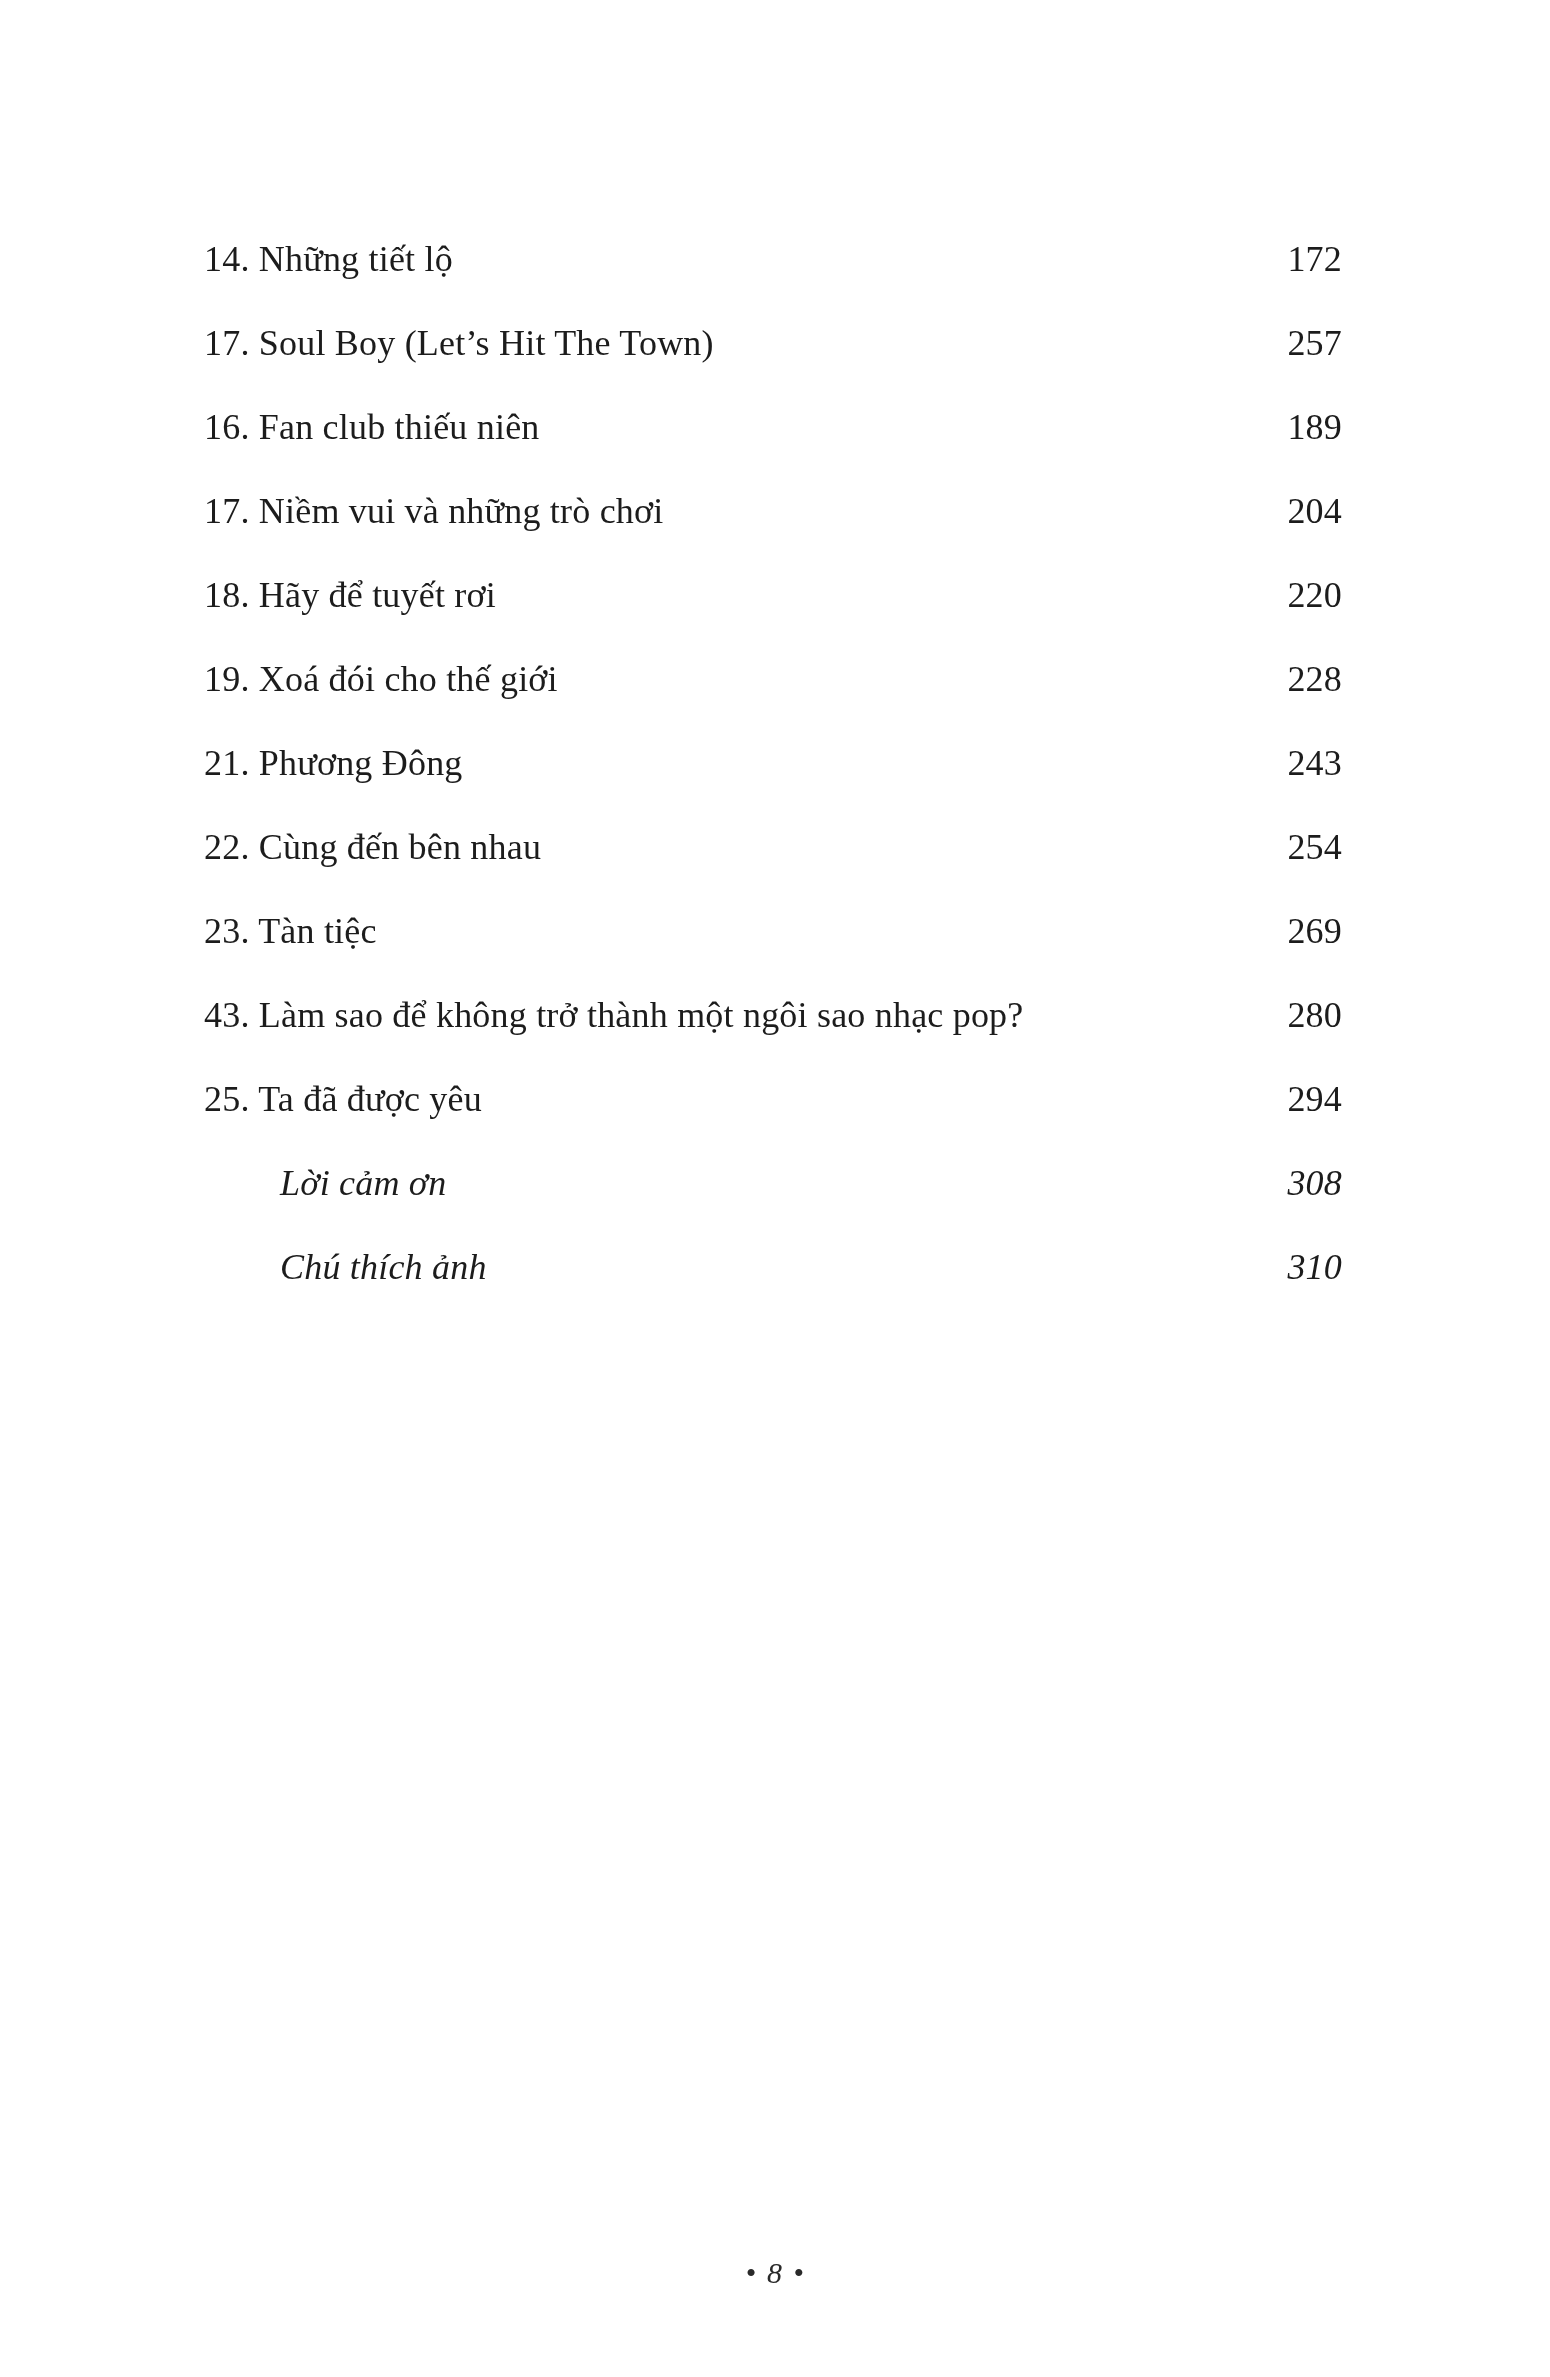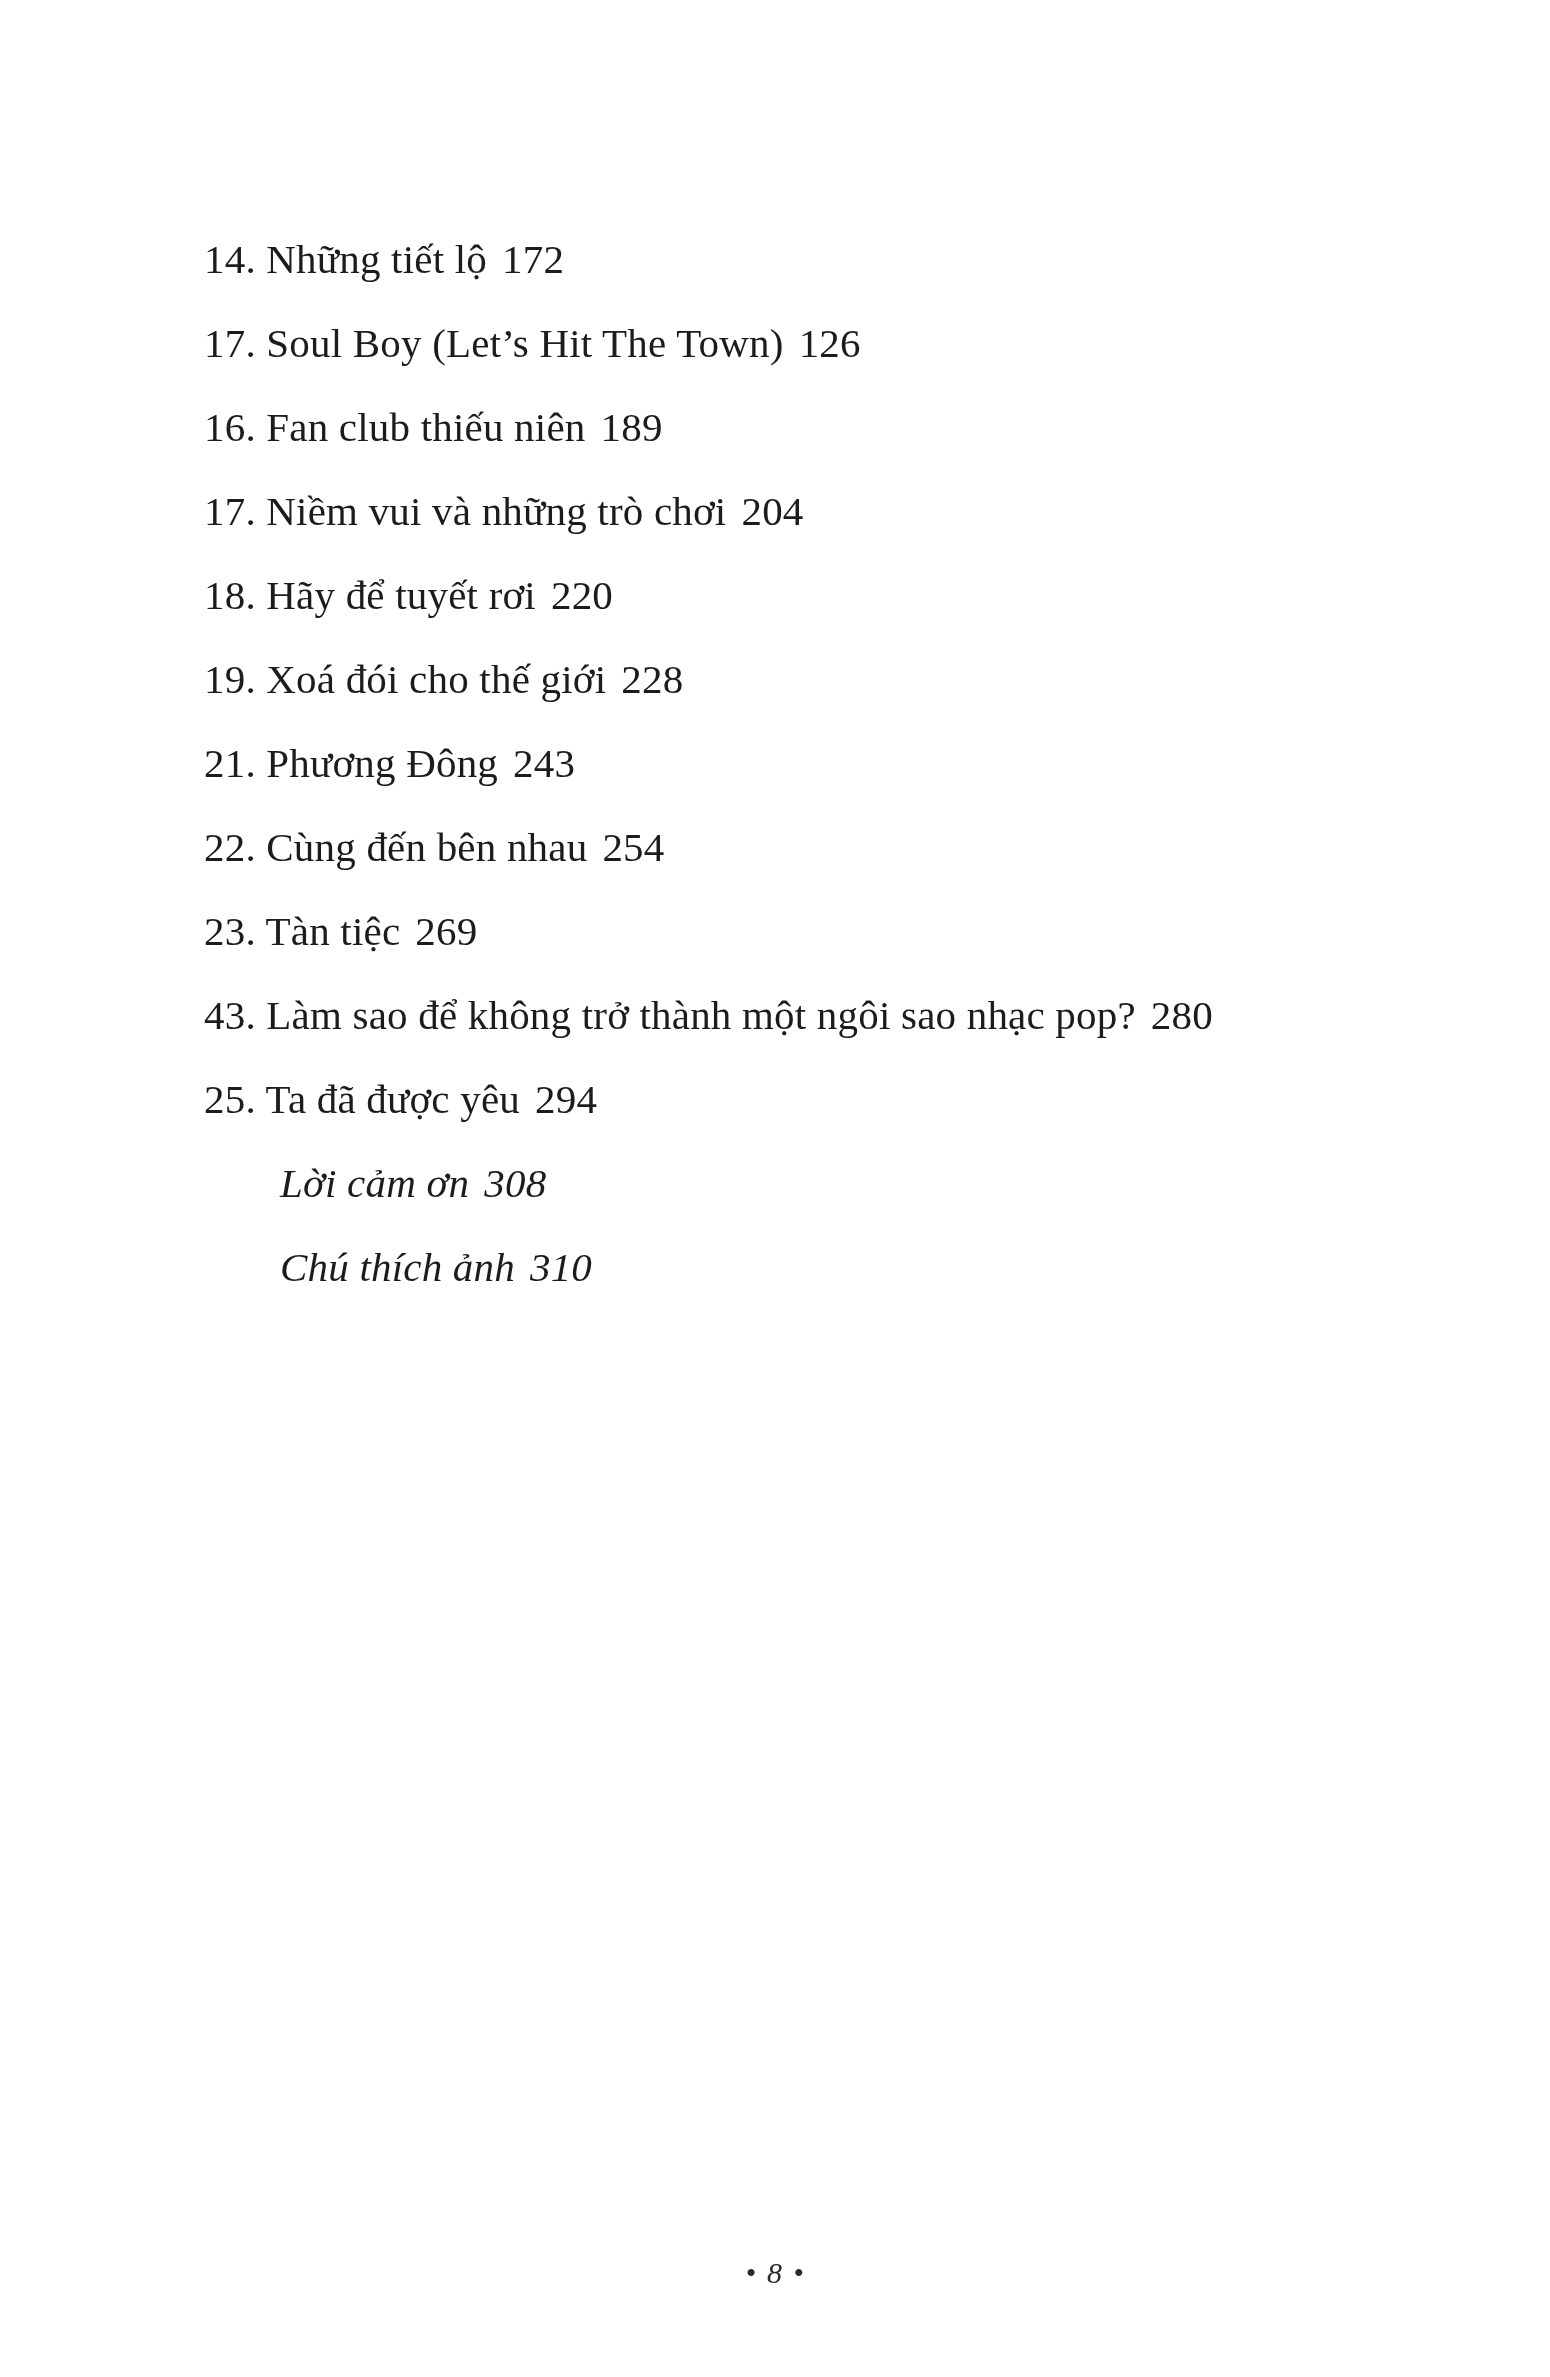--- a/index.html
+++ b/index.html
@@ -22,22 +22,23 @@
   }
   .toc {
     position: absolute;
     top: 217px;
     left: 204px;
     width: 1138px;
   }
   .toc-row {
     display: flex;
     align-items: baseline;
+    justify-content: space-between;
     height: 84px;
-    font-size: 41px;
+    font-size: 36px;
     line-height: 84px;
     letter-spacing: 0.2px;
   }
   .toc-title {
     white-space: nowrap;
     overflow: hidden;
   }
   .toc-page {
     white-space: nowrap;
     margin-left: 15px;
@@ -65,21 +66,21 @@
 <body>
 
 <div class="page">
   <div class="toc">
       <div class="toc-row">
         <span class="toc-title">14. Những tiết lộ</span>
         <span class="toc-page">172</span>
       </div>
       <div class="toc-row">
         <span class="toc-title">17. Soul Boy (Let’s Hit The Town)</span>
-        <span class="toc-page">126</span>
+        <span class="toc-page">257</span>
       </div>
       <div class="toc-row">
         <span class="toc-title">16. Fan club thiếu niên</span>
         <span class="toc-page">189</span>
       </div>
       <div class="toc-row">
         <span class="toc-title">17. Niềm vui và những trò chơi</span>
         <span class="toc-page">204</span>
       </div>
       <div class="toc-row">

